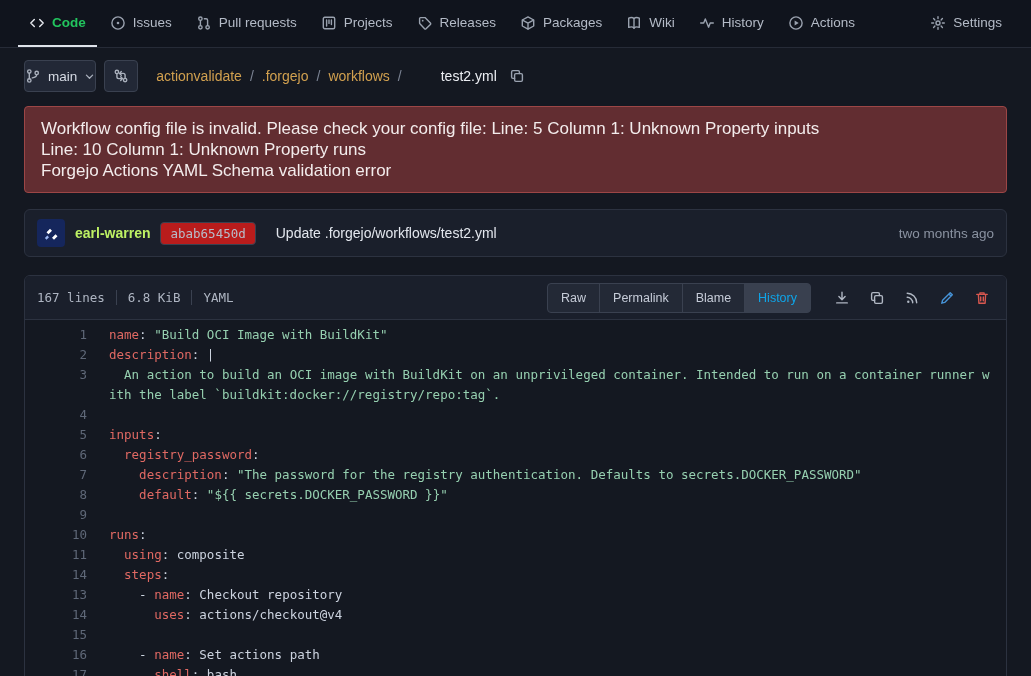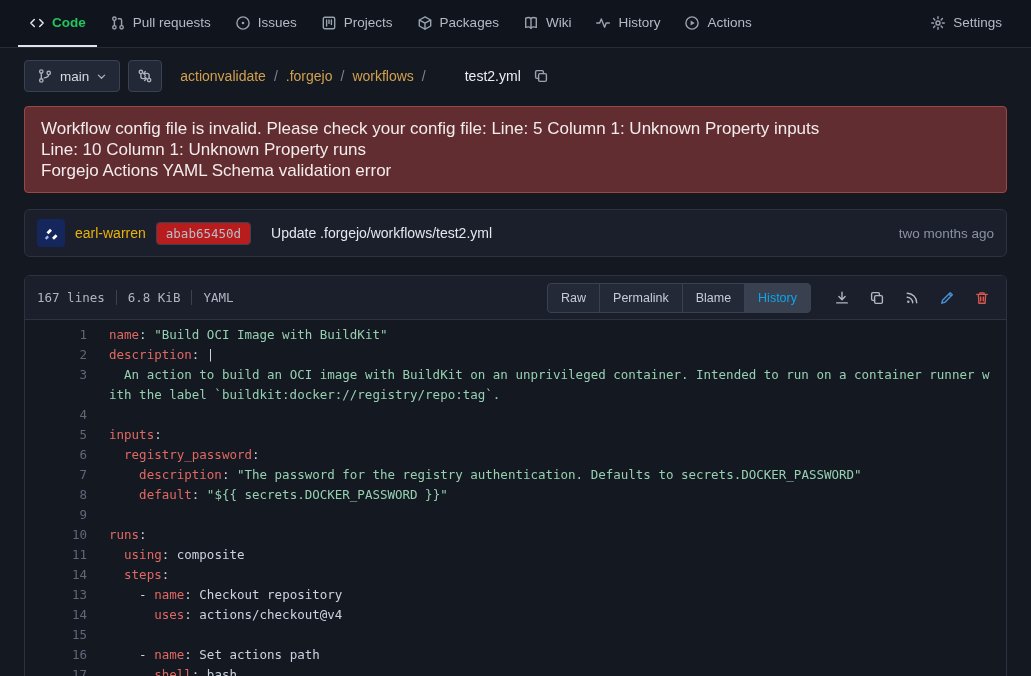--- a/index.html
+++ b/index.html
@@ -28,21 +28,21 @@
   .nav-item .icon { color: #9aa2af; }
   .nav-item.active { color: #22c55e; border-bottom-color: #dfe3ea; font-weight: 600; }
   .nav-item.active .icon { color: #e6e9ef; }
   .nav-item.right { margin-left: auto; }
 
   .page { padding: 0 24px; }
 
   
   .branch-row { display: flex; align-items: center; gap: 8px; margin-top: 12px; }
   .btn {
-    display: inline-flex; align-items: center; gap: 7px; height: 32px; padding: 0 12px;
+    display: inline-flex; align-items: center; gap: 7px; height: 32px; padding: 0 0;
     background: #222836; border: 1px solid #3a4150; border-radius: 4px;
     color: #d5dae3; font-size: 13.5px; cursor: pointer; font-family: inherit;
   }
   .btn .icon { color: #aab1bd; }
   .btn.icon-only { padding: 0 8px; }
   .breadcrumb { margin-left: 10px; display: flex; align-items: center; gap: 8px; font-size: 14px; }
   .breadcrumb a { color: #d1a04f; text-decoration: none; }
   .breadcrumb .sep { color: #7c8494; }
   .breadcrumb .current { color: #eceef3; padding-left: 31px; }
   .crumb-copy { background: none; border: none; color: #9aa2b0; cursor: pointer; display: inline-flex; padding: 2px; margin-left: 2px; }
@@ -55,21 +55,21 @@
 
   
   .commit-box {
     margin-top: 16px; display: flex; align-items: center; gap: 10px;
     background: #1a1f2b; border: 1px solid #2c3240; border-radius: 6px; padding: 9px 12px;
   }
   .avatar {
     width: 28px; height: 28px; border-radius: 4px; background: #15265c;
     display: inline-flex; align-items: center; justify-content: center; overflow: hidden; cursor: pointer;
   }
-  .author { font-weight: 400; color: #eab308; text-decoration: none; cursor: pointer; }
+  .author { font-weight: 700; color: #bef264; text-decoration: none; cursor: pointer; }
   .sha-badge {
     font-family: "DejaVu Sans Mono", monospace; font-size: 12.5px; color: #b6bdca;
     background: #b91c1c; border: 1px solid #3a4150; border-radius: 4px; padding: 3px 9px;
     text-decoration: none; cursor: pointer;
   }
   .check-icon { color: #3fb950; }
   .commit-msg { color: #e3e7ee; text-decoration: none; cursor: pointer; }
   .commit-time { margin-left: auto; color: #8a92a1; font-size: 13.5px; }
 
   
@@ -109,45 +109,54 @@
       <span class="icon">
         <svg viewBox="0 0 16 16" width="16" height="16" fill="none" stroke="currentColor" stroke-width="1.4" stroke-linecap="round" stroke-linejoin="round">
           <path d="M5.3 4.5 1.8 8l3.5 3.5M10.7 4.5 14.2 8l-3.5 3.5"></path>
         </svg>
       </span>
       <span>Code</span>
     </a>
     <a class="nav-item">
       <span class="icon">
         <svg viewBox="0 0 16 16" width="16" height="16" fill="none" stroke="currentColor" stroke-width="1.4" stroke-linecap="round" stroke-linejoin="round">
+          <circle cx="8" cy="8" r="6.1"></circle>
+          <circle cx="8" cy="8" r="1.3" fill="currentColor" stroke="none"></circle>
+        </svg>
+      </span>
+      <span>Issues</span>
+    </a>
+    <a class="nav-item">
+      <span class="icon">
+        <svg viewBox="0 0 16 16" width="16" height="16" fill="none" stroke="currentColor" stroke-width="1.4" stroke-linecap="round" stroke-linejoin="round">
           <circle cx="4.4" cy="3.7" r="1.7"></circle>
           <circle cx="4.4" cy="12.3" r="1.7"></circle>
           <circle cx="11.6" cy="12.3" r="1.7"></circle>
           <path d="M4.4 5.4v5.2M8.3 3.7h1.8c.8 0 1.5.7 1.5 1.5v5.4"></path>
         </svg>
       </span>
       <span>Pull requests</span>
     </a>
     <a class="nav-item">
       <span class="icon">
         <svg viewBox="0 0 16 16" width="16" height="16" fill="none" stroke="currentColor" stroke-width="1.4" stroke-linecap="round" stroke-linejoin="round">
-          <circle cx="8" cy="8" r="6.1"></circle>
-          <circle cx="8" cy="8" r="1.3" fill="currentColor" stroke="none"></circle>
-        </svg>
-      </span>
-      <span>Issues</span>
-    </a>
-    <a class="nav-item">
-      <span class="icon">
-        <svg viewBox="0 0 16 16" width="16" height="16" fill="none" stroke="currentColor" stroke-width="1.4" stroke-linecap="round" stroke-linejoin="round">
           <rect x="2.3" y="2.3" width="11.4" height="11.4" rx="1.5"></rect>
           <path d="M5.6 5v6M8 5v3.4M10.4 5v4.6"></path>
         </svg>
       </span>
       <span>Projects</span>
+    </a>
+    <a class="nav-item">
+      <span class="icon">
+        <svg viewBox="0 0 16 16" width="16" height="16" fill="none" stroke="currentColor" stroke-width="1.4" stroke-linecap="round" stroke-linejoin="round">
+          <path d="M2.6 8V3.6c0-.55.45-1 1-1H8l5.4 5.4c.4.4.4 1 0 1.4L9 13.8c-.4.4-1 .4-1.4 0L2.9 8.7A1 1 0 0 1 2.6 8z"></path>
+          <circle cx="5.7" cy="5.7" r=".9" fill="currentColor" stroke="none"></circle>
+        </svg>
+      </span>
+      <span>Releases</span>
     </a>
     <a class="nav-item">
       <span class="icon">
         <svg viewBox="0 0 16 16" width="16" height="16" fill="none" stroke="currentColor" stroke-width="1.4" stroke-linecap="round" stroke-linejoin="round">
           <path d="M8 1.9 13.7 5v6L8 14.1 2.3 11V5z"></path>
           <path d="M2.5 5.2 8 8.2l5.5-3M8 8.2V14"></path>
         </svg>
       </span>
       <span>Packages</span>
     </a>

